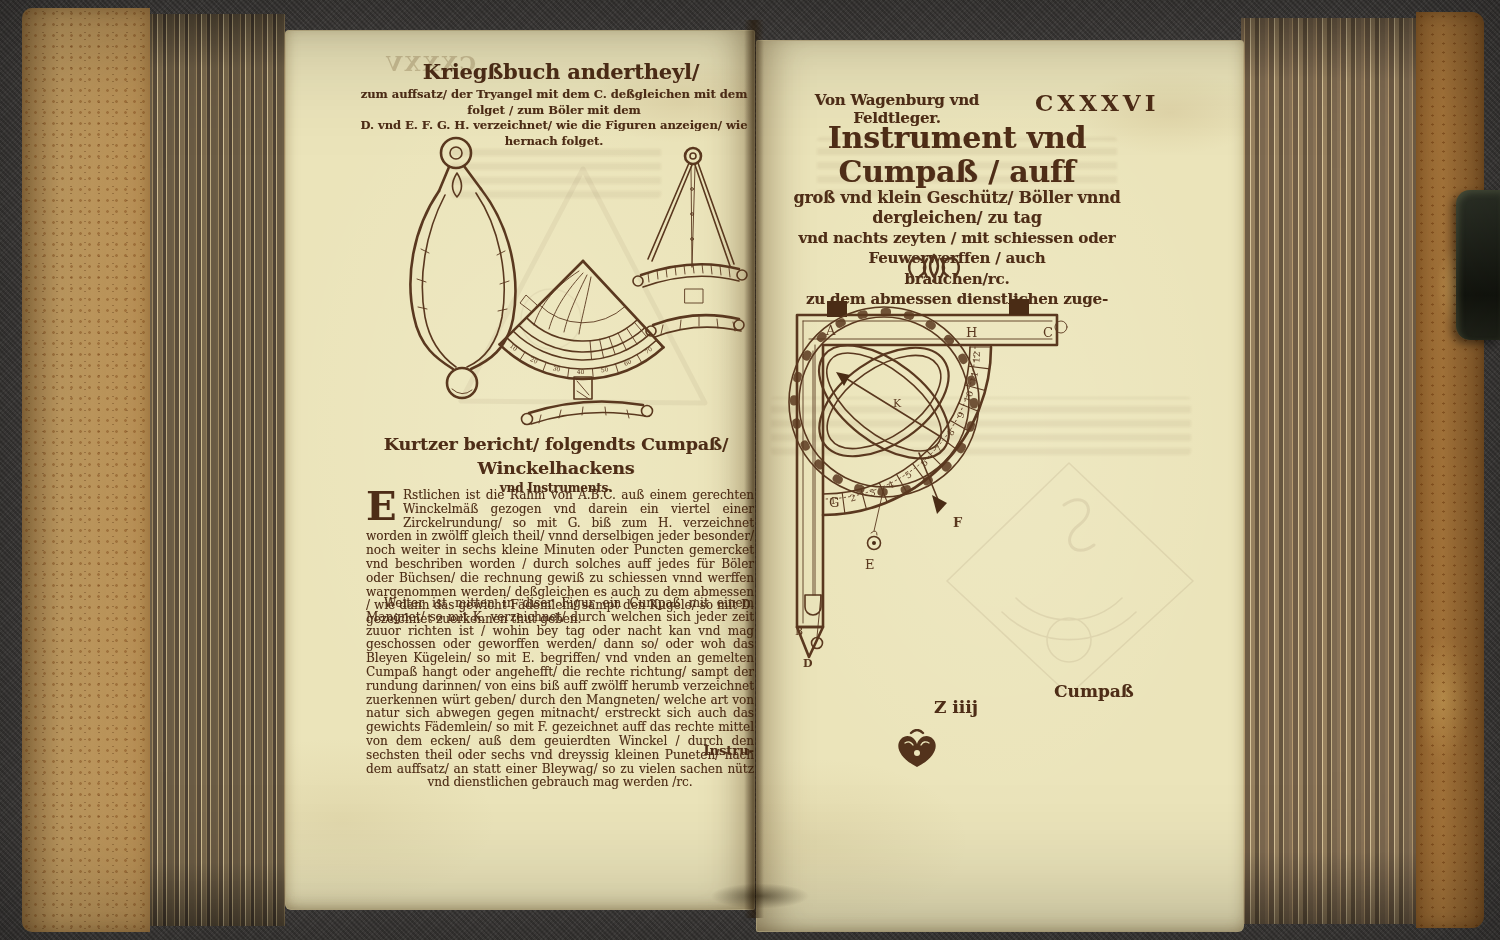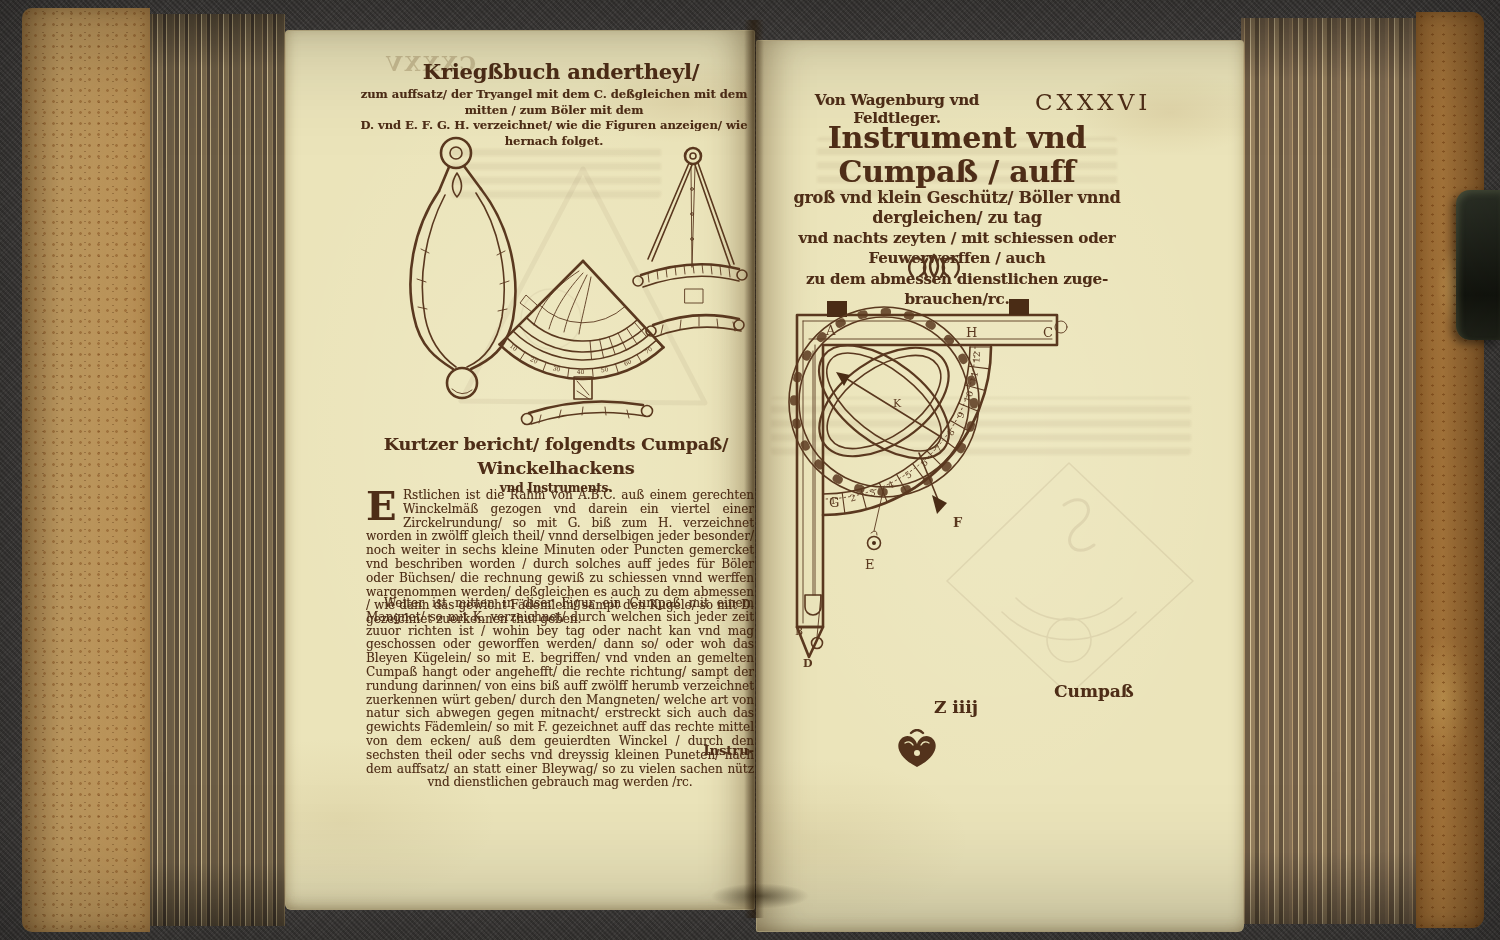--- a/index.html
+++ b/index.html
@@ -69,21 +69,21 @@
   .ghost-lines{position:absolute;border-radius:4px;filter:blur(1.2px);
     background:repeating-linear-gradient(0deg, rgba(120,90,50,.08) 0 7px, transparent 7px 14px);}
   .hdr-l{font-size:21px;}
   .hdr-note{font-size:11.5px;line-height:1.35;font-weight:700;}
   .sec-head{font-size:17.5px;line-height:1.35;}
   .para{font-size:12px;line-height:13.8px;text-align:justify;}
   .para2{text-align-last:center;text-indent:18px;}
   .dropcap{float:left;font-size:40px;line-height:32px;width:32px;font-weight:700;margin:1px 5px 0 0;}
   .catch{font-size:13px;font-weight:700;}
   .run-head{font-size:15px;}
-  .folio{font-size:23px;letter-spacing:4px;font-weight:400;text-shadow:none;}
+  .folio{font-size:23px;letter-spacing:4px;font-weight:700;text-shadow:none;}
   .ttl1{font-size:30px;line-height:1.12;}
   .ttl2{font-size:16px;line-height:1.25;}
   .ttl3{font-size:15px;line-height:1.35;}
   .sig{font-size:17px;font-weight:700;text-align:right;}
 
   
   .fig path,.fig line,.fig circle,.fig ellipse,.fig rect,.fig polygon,.fig polyline{
     stroke:#5a381f;fill:none;stroke-width:1.6;stroke-linecap:round;stroke-linejoin:round;}
   .fig .thick{stroke-width:2.6;}
   .fig .thin{stroke-width:.9;}
@@ -110,21 +110,21 @@
   <div class="edge-right abs"></div>
   <div class="cover-right abs"></div>
   <div class="clasp abs"></div>
 
   <div class="page page-left">
     <div class="abs ghost-folio" style="left:98px;top:20px;width:92px;">CXXXV</div>
     <div class="ghost-lines" style="left:165px;top:115px;width:210px;height:52px;"></div>
 
     <div class="abs ink blk ctr hdr-l" style="left:80px;top:28px;width:390px;">Kriegßbuch andertheyl/</div>
     <div class="abs ink ctr hdr-note" style="left:62px;top:56px;width:412px;">
-      <div>zum auffsatz/ der Tryangel mit dem C. deßgleichen mit dem mitten / zum Böler mit dem</div>
+      <div>zum auffsatz/ der Tryangel mit dem C. deßgleichen mit dem folget / zum Böler mit dem</div>
       <div>D. vnd E. F. G. H. verzeichnet/ wie die Figuren anzeigen/ wie hernach folget.</div>
     </div>
 
     <svg class="abs fig" style="left:115px;top:98px;" width="348" height="297" viewBox="0 0 348 297">
       <g class="ghost-g2">
         <polygon points="182,40 60,272 304,274" style="stroke-width:5"></polygon>
         <circle cx="150" cy="190" r="30"></circle>
       </g>
 
       <g>
@@ -226,22 +226,22 @@
     <div class="ghost-lines" style="left:60px;top:96px;width:300px;height:60px;"></div>
     <div class="ghost-lines" style="left:14px;top:356px;width:420px;height:58px;"></div>
 
     <div class="abs ink blk ctr run-head" style="left:19px;top:50px;width:242px;">Von Wagenburg vnd Feldtleger.</div>
     <div class="abs ink folio" style="left:278px;top:48px;">CXXXVI</div>
 
     <div class="abs ink blk ctr" style="left:2px;top:80px;width:396px;">
       <div class="ttl1">Instrument vnd Cumpaß / auff</div>
       <div class="ttl2">groß vnd klein Geschütz/ Böller vnnd dergleichen/ zu tag</div>
       <div class="ttl3">vnd nachts zeyten / mit schiessen oder Feuwerwerffen / auch</div>
+      <div class="ttl3">brauchen/rc.</div>
       <div class="ttl3">zu dem abmessen dienstlichen zuge-</div>
-      <div class="ttl3">brauchen/rc.</div>
     </div>
 
     <svg class="abs orn" style="left:146px;top:208px;" width="62" height="36" viewBox="0 0 62 36">
       <path d="M10,28 C2,18 8,6 17,10 C24,13 24,23 17,27"></path>
       <path d="M52,28 C60,18 54,6 45,10 C38,13 38,23 45,27"></path>
       <path d="M31,6 C26,13 26,21 31,28 C36,21 36,13 31,6"></path>
       <path d="M24,10 q-6,9 0,18 M38,10 q6,9 0,18"></path>
       <circle cx="31" cy="32" r="2" class="ofill"></circle>
     </svg>
 

